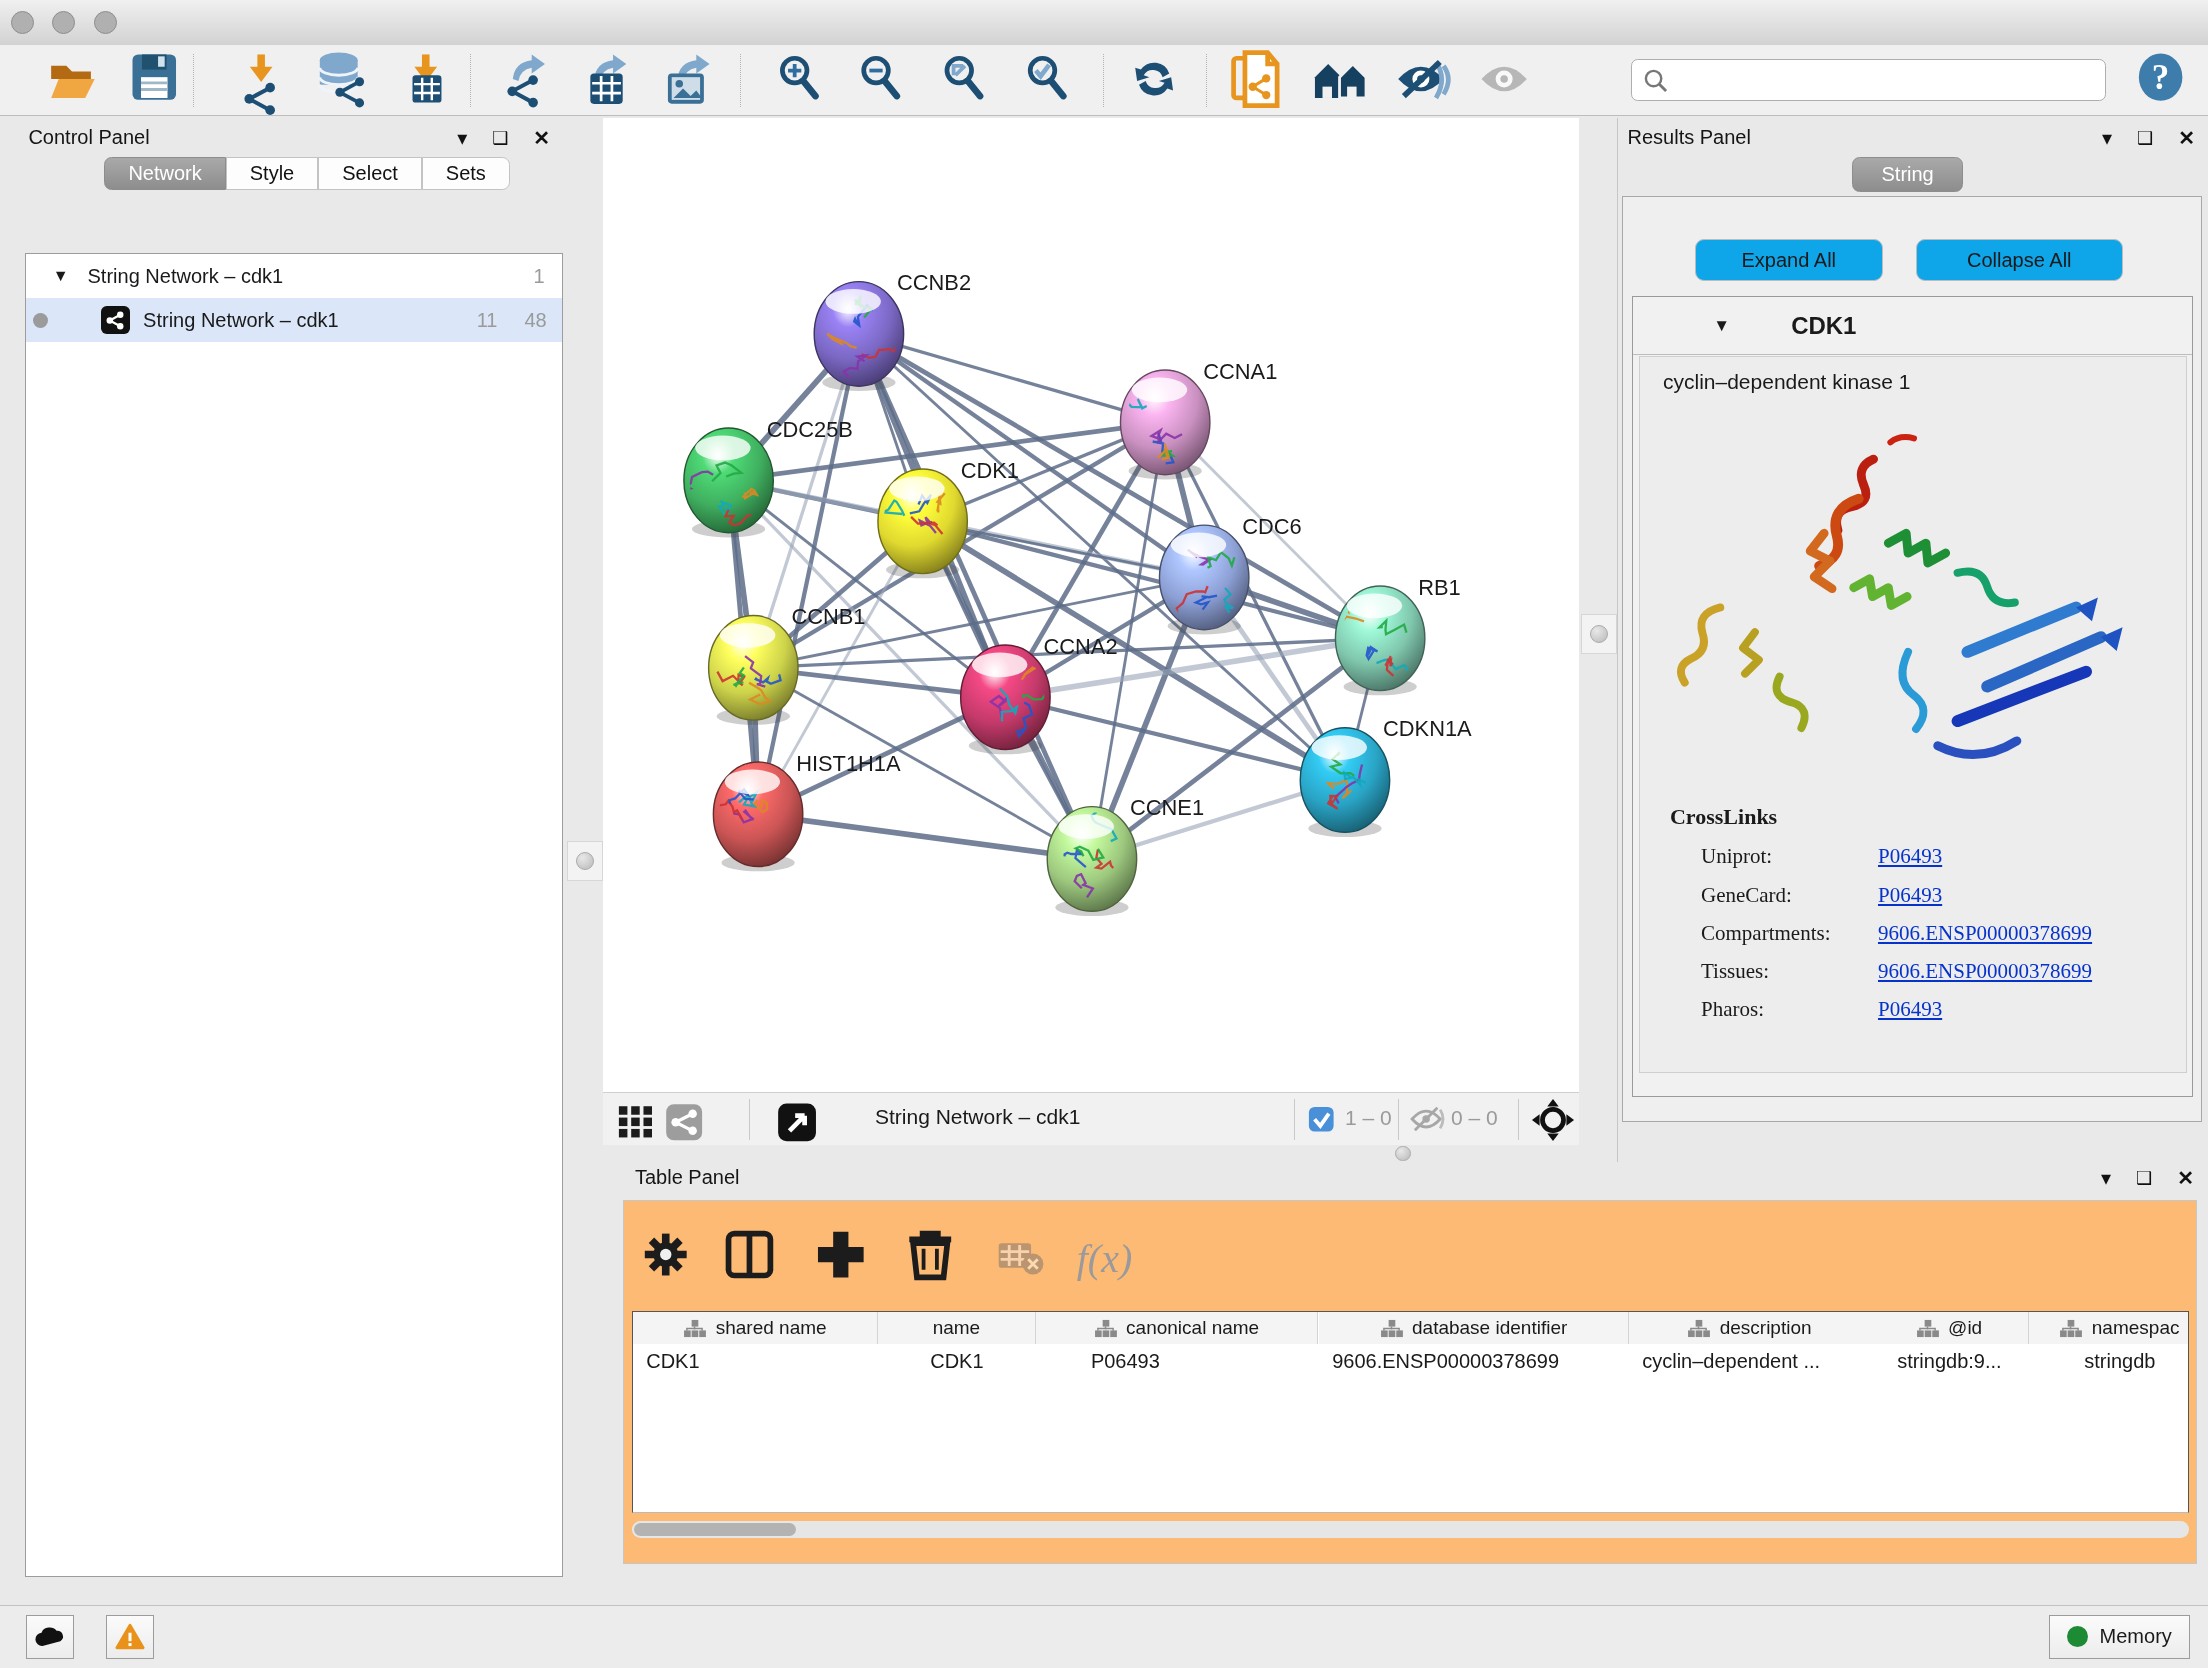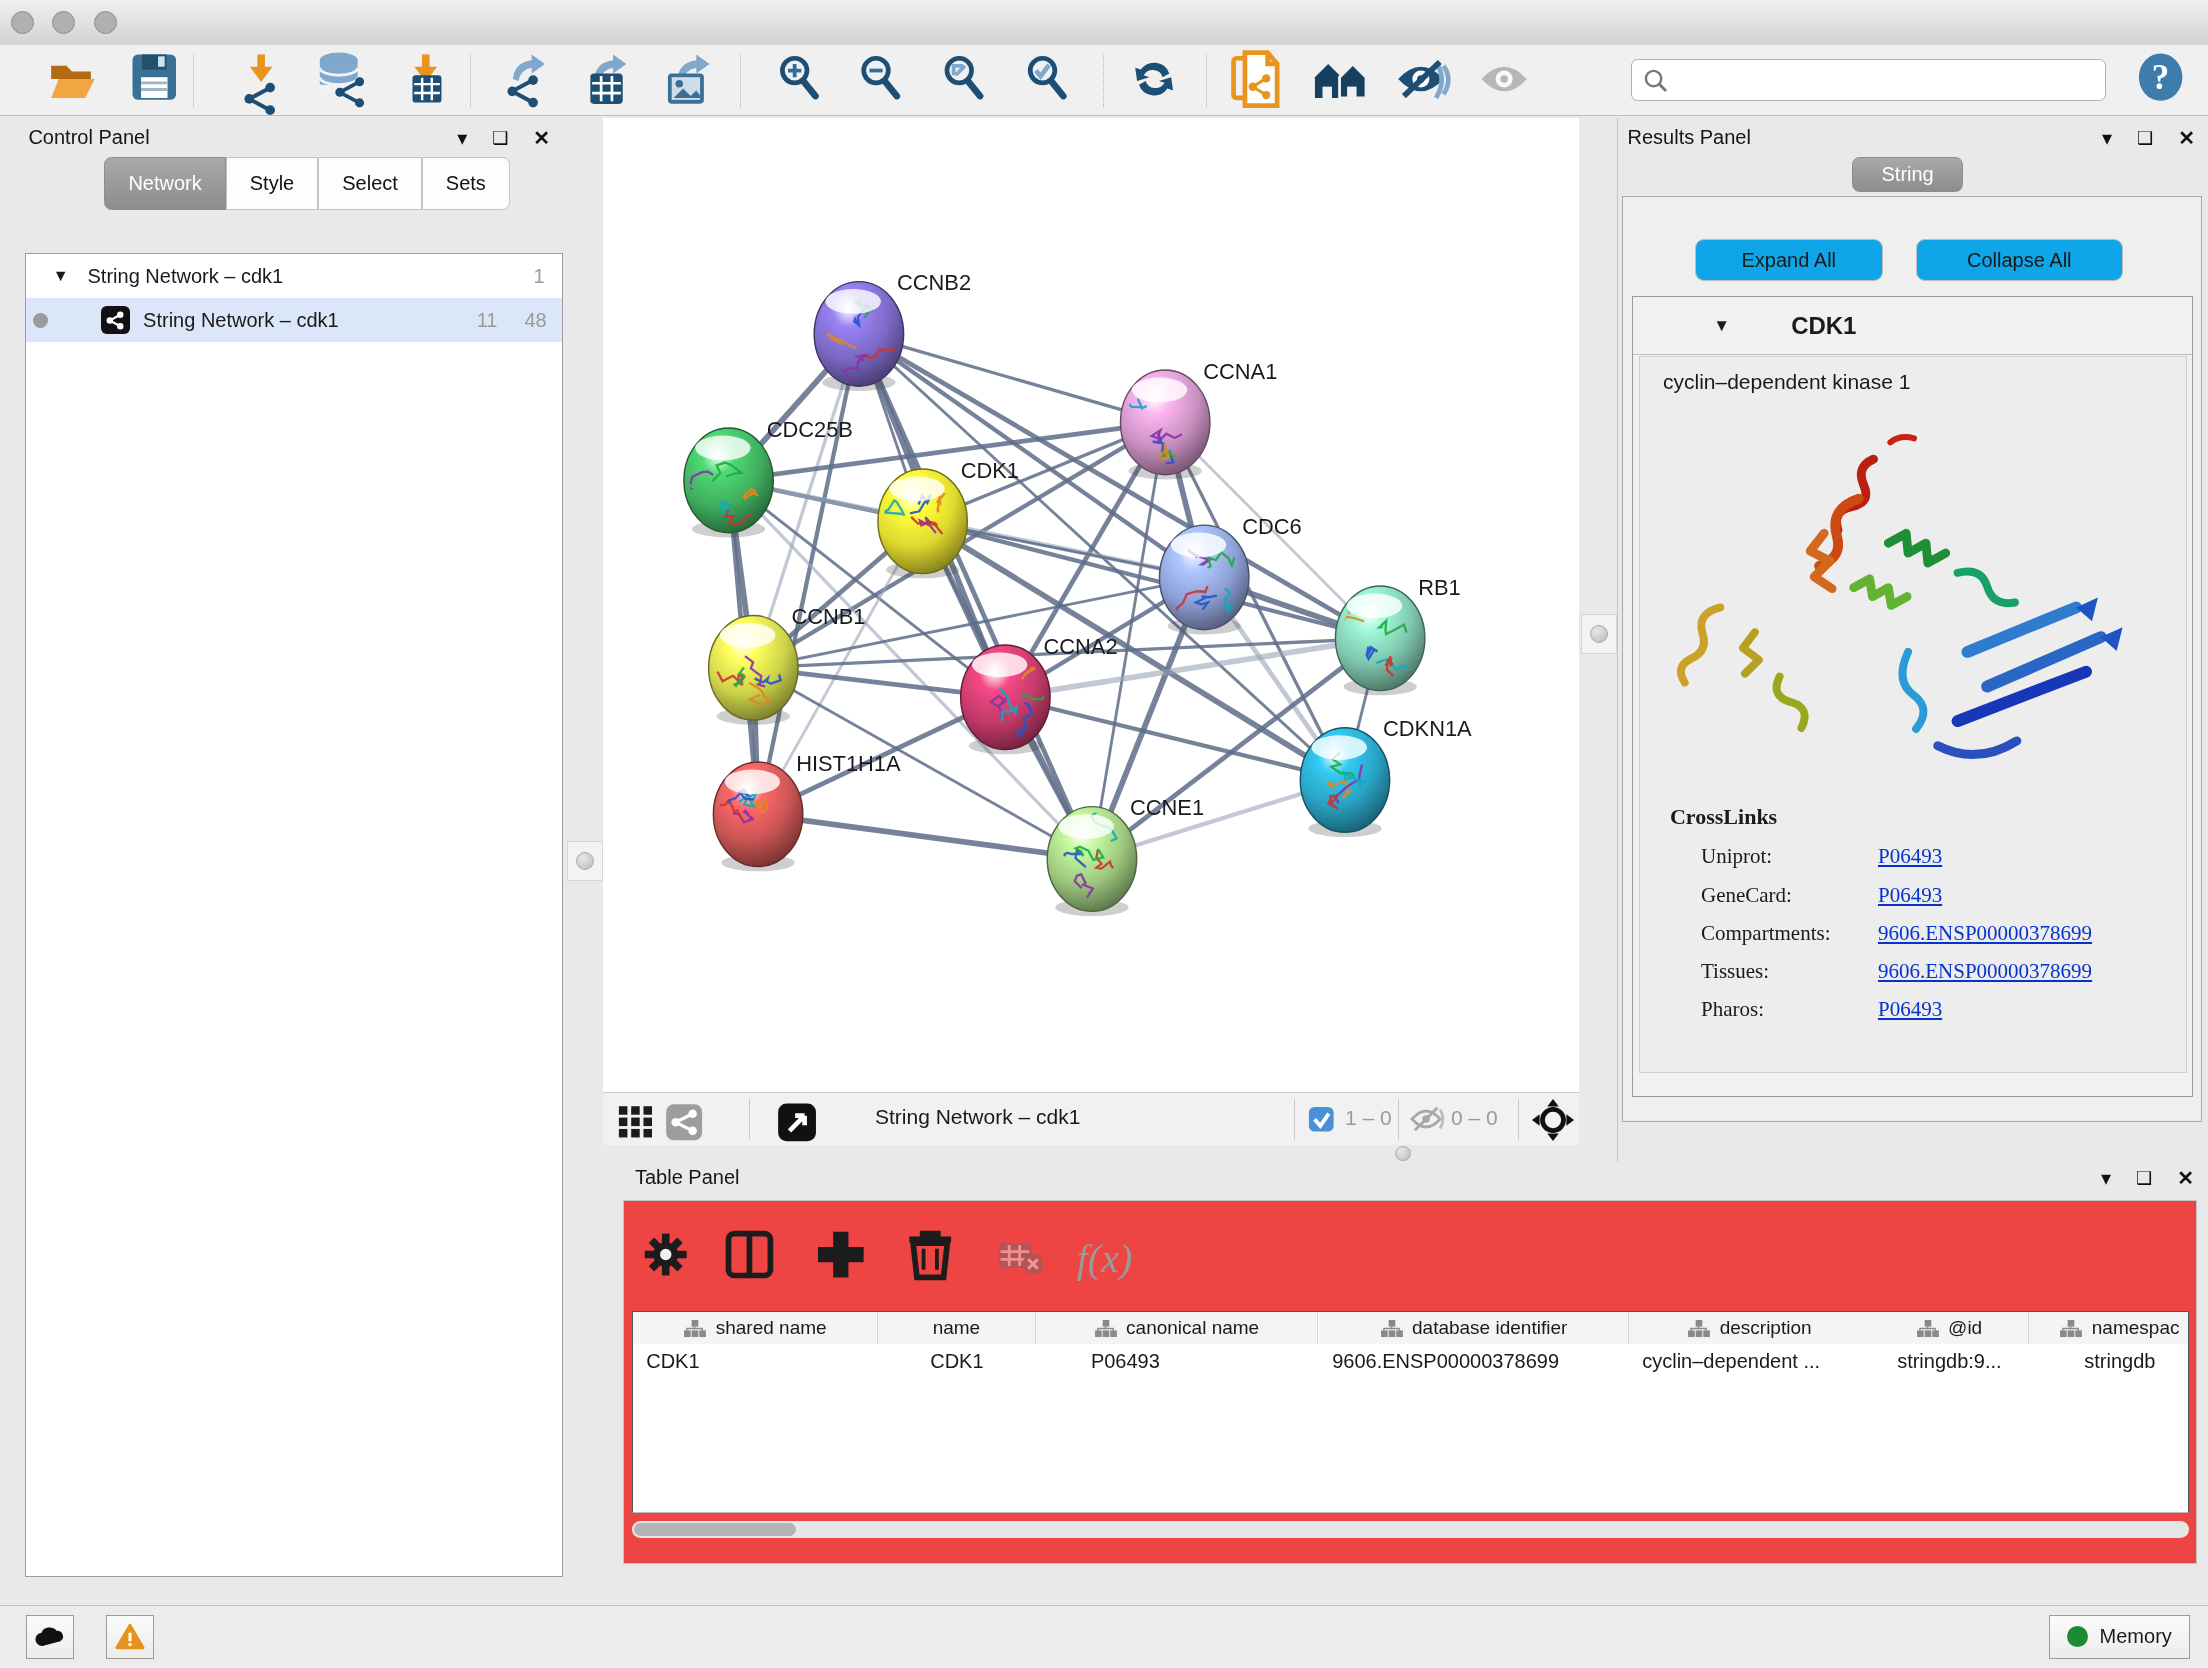--- a/index.html
+++ b/index.html
@@ -14,21 +14,21 @@
   #win-title{position:absolute;left:0;right:0;top:8.6px;text-align:center;font-size:21px;color:#3f3f3f;}
   
   #toolbar{left:0;top:45px;width:2208px;height:70px;background:#f0f0f0;border-bottom:1px solid #bdbdbd;}
   .tb-div{position:absolute;top:8.6px;height:53px;border-left:1.9px dotted #b3b3b3;}
   #search-box{position:absolute;left:1631px;top:14.3px;width:475px;height:42px;background:#fff;
     border:1px solid #aeaeae;border-radius:6.7px;display:flex;align-items:center;padding-left:11.4px;box-sizing:border-box;}
   #search-input{border:none;outline:none;font-size:19px;width:399px;background:transparent;}
   
   .panel-title{font-size:20px;color:#151515;}
   .panel-icons{position:absolute;display:flex;gap:25px;align-items:center;font-size:20px;color:#111;}
-  .tab{display:inline-block;padding:14px 23px;font-size:20px;background:#fdfdfd;border:1px solid #c3c3c3;
+  .tab{display:inline-block;padding:4px 23px;font-size:20px;background:#fdfdfd;border:1px solid #c3c3c3;
        color:#111;}
   .tab.sel{background:linear-gradient(#a9a9a9,#8d8d8d);color:#fff;border-color:#8d8d8d;}
   .tab:first-child{border-radius:7.6px 0 0 7.6px;}
   .tab:last-child{border-radius:0 7.6px 7.6px 0;}
   
   #control-panel{left:11.4px;top:118px;width:552px;height:1481px;}
   #cp-list{position:absolute;left:13.3px;top:135px;width:538px;height:1324px;background:#fff;border:1px solid #9c9c9c;box-sizing:border-box;}
   .tree-row{position:relative;height:44px;display:flex;align-items:center;font-size:20px;}
   .tree-row .num{color:#9a9a9a;}
   .row-sel{background:#dbe7f8;}
@@ -48,21 +48,21 @@
       font-size:20px;display:flex;align-items:center;justify-content:center;}
   #rp-entry{position:absolute;left:9.5px;top:99px;width:561px;height:801px;border:1px solid #9a9a9a;background:#f1f1f1;box-sizing:border-box;}
   #rp-entry-head{height:57px;border-bottom:1px solid #bdbdbd;display:flex;align-items:center;}
   #rp-desc-area{position:absolute;left:5.7px;top:59px;right:5.7px;bottom:23px;background:#ededed;border:1px solid #cfcfcf;}
   .serif{font-family:"Liberation Serif",serif;}
   .xl-row{display:flex;font-size:21px;margin:13.3px 0 13.3px 61px;}
   .xl-label{width:177px;}
   .xl-link{color:#0633cc;text-decoration:underline;}
   
   #table-panel{left:609px;top:1162px;width:1600px;height:443px;}
-  #tp-box{position:absolute;left:14.3px;top:38px;width:1574px;height:364px;background:#ef4444;border:1px solid #c6c6c6;box-sizing:border-box;}
+  #tp-box{position:absolute;left:14.3px;top:38px;width:1574px;height:364px;background:#fdba74;border:1px solid #c6c6c6;box-sizing:border-box;}
   #tp-table{position:absolute;left:7.6px;top:110px;width:1557px;height:202px;background:#fff;border:1.9px solid #555;border-bottom:1px solid #bbb;box-sizing:border-box;overflow:hidden;}
   .th-cell{position:absolute;top:0;height:32px;background:#f4f4f4;border-right:1px solid #d4d4d4;
      display:flex;align-items:center;justify-content:center;font-size:19px;gap:9.5px;box-sizing:border-box;}
   .td-cell{position:absolute;top:32px;height:34px;font-size:20px;display:flex;align-items:center;box-sizing:border-box;}
   #tp-hscroll{position:absolute;left:7.6px;top:320px;width:1557px;height:17px;background:#e6e6e6;border-radius:8.6px;}
   #tp-hthumb{position:absolute;left:1.9px;top:1.9px;width:162px;height:13.3px;background:#b3b3b3;border-radius:6.7px;}
   #tp-tabs{position:absolute;left:516px;top:391px;display:flex;}
   
   #statusbar{left:0;top:1605px;width:2208px;height:63px;background:#ececec;border-top:1px solid #c2c2c2;}
   .sb-btn{position:absolute;top:8.6px;height:44px;border:1px solid #9c9c9c;background:linear-gradient(#fbfbfb,#ececec);

